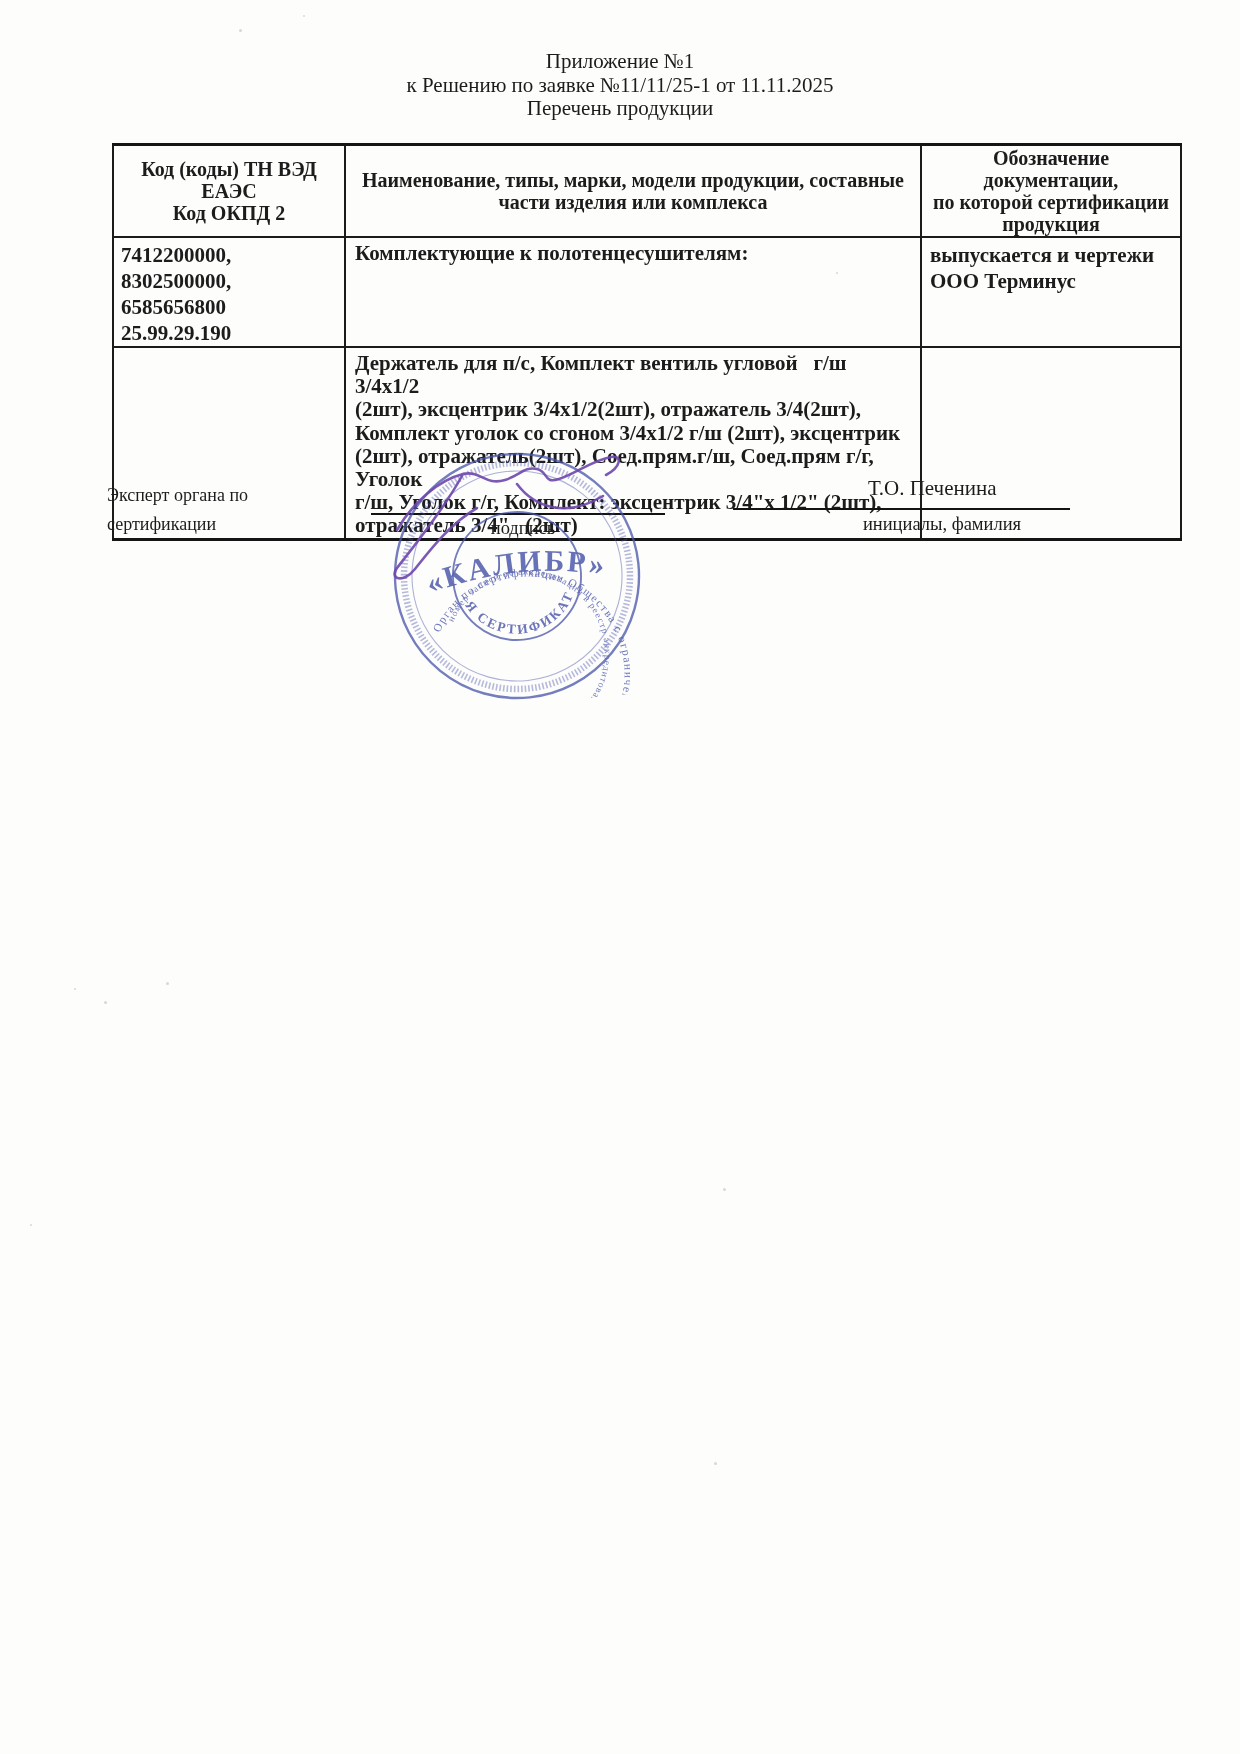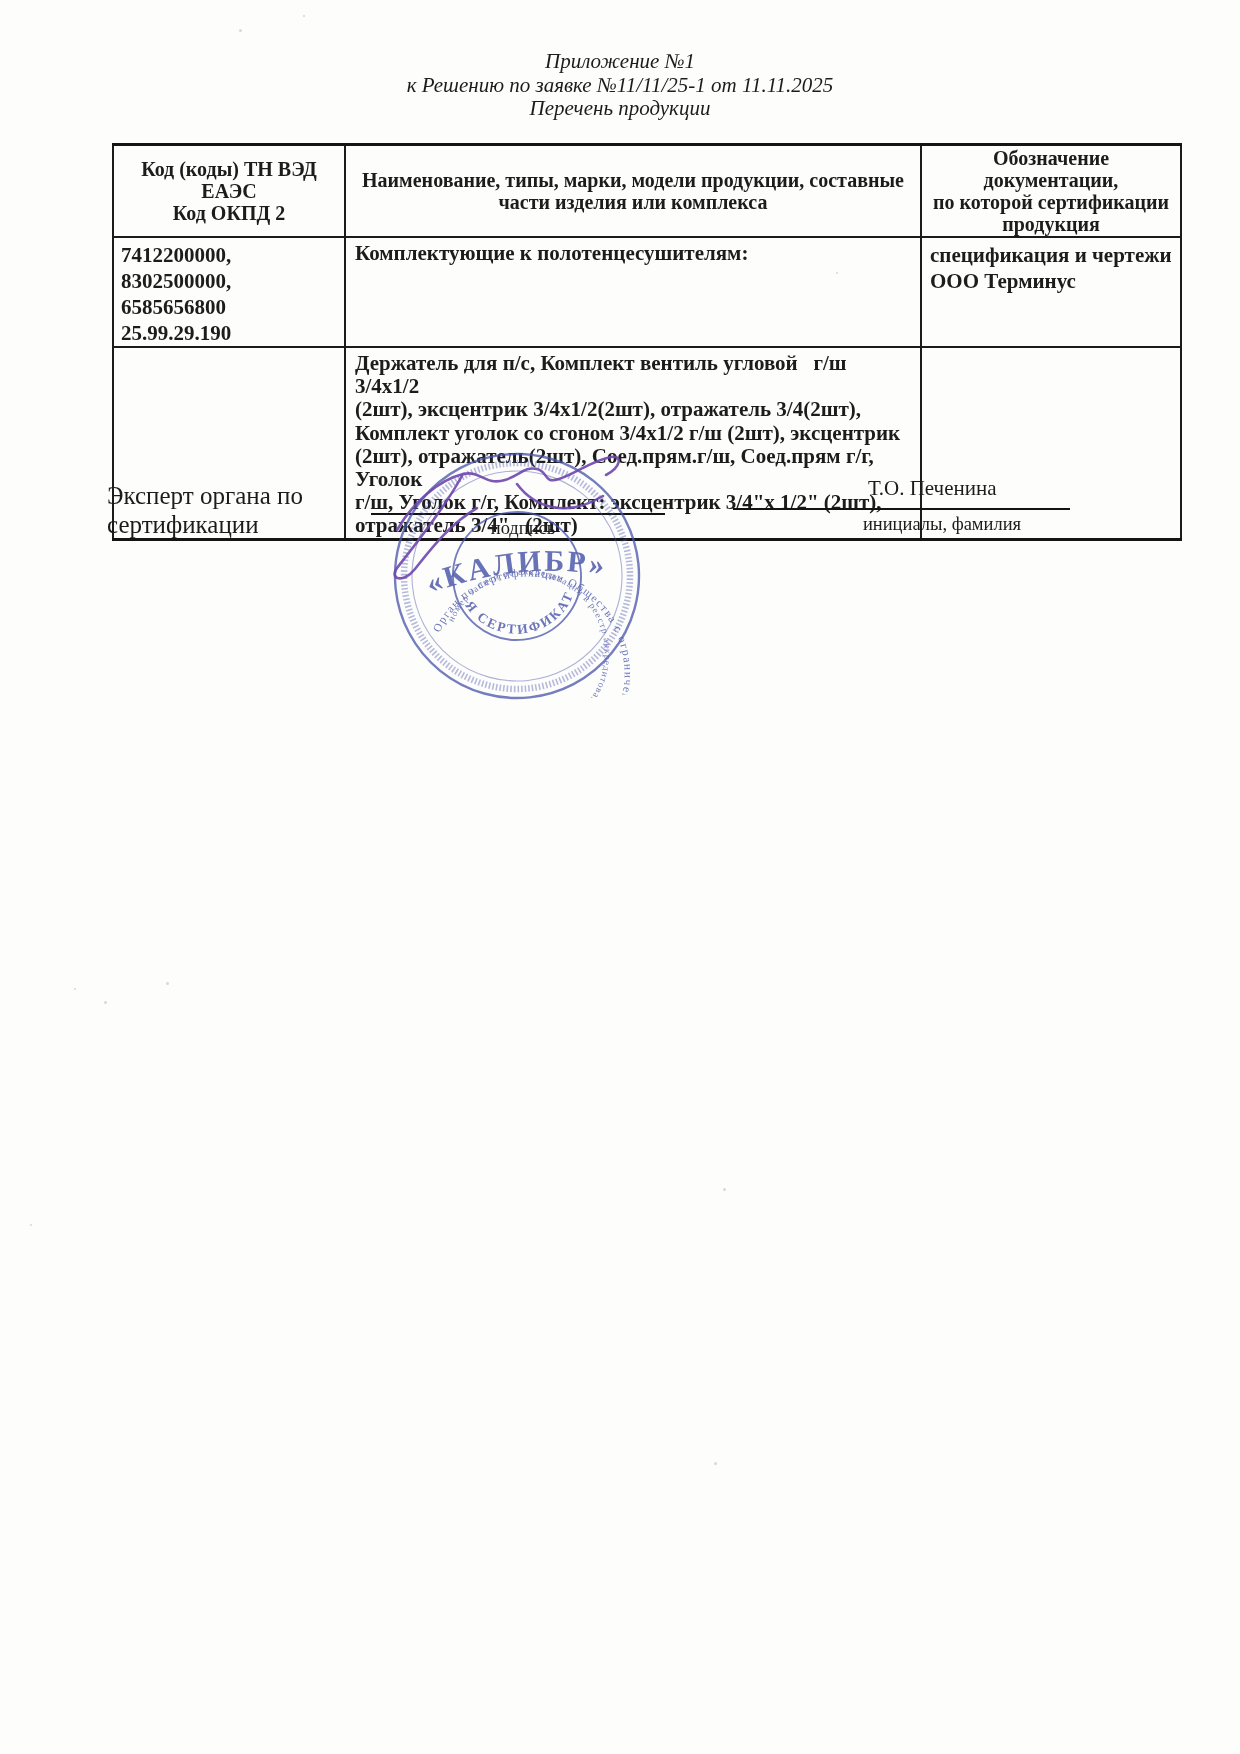--- a/index.html
+++ b/index.html
@@ -4,21 +4,21 @@
 <style>
   html,body { margin:0; padding:0; background:#e8e8e8; }
   .page {
     position:relative; width:1240px; height:1754px; margin:0 auto;
     background:#fdfdfc; overflow:hidden;
     font-family:"Liberation Serif", serif; color:#1c1c1c;
   }
   
   .title-block { position:absolute; top:50px; left:0; width:100%; text-align:center;
                  font-size:21px; line-height:23.5px; }
-  .title-block div { white-space:pre-wrap;font-style:italic; }
+  .title-block div { white-space:pre-wrap; }
 
   
   table.products {
     position:absolute; left:112px; top:143px; width:1068px;
     border-collapse:collapse; table-layout:fixed;
     font-size:21px;
   }
   table.products col.c1 { width:232px; }
   table.products col.c2 { width:576px; }
   table.products col.c3 { width:260px; }
@@ -32,21 +32,21 @@
   }
   table.products tr.r1 td { height:93px; }
   table.products tr.r2 td { height:137px; border-bottom:3px solid #151515; }
   td.codes { padding:4px 4px 0 7px; line-height:26px; }
   td.name  { padding:4px 4px 0 9px; line-height:23.2px; }
   td.docs  { padding:4px 4px 0 8px; line-height:26px; }
   .cell-line { white-space:pre-wrap; }
 
   
   .abs { position:absolute; }
-  .sig-left   { left:107px; top:481px; font-size:25px; line-height:29px; }
+  .sig-left   { left:107px; top:481px; font-size:18px; line-height:29px; }
   .line-left  { left:371px; top:513px; width:294px; border-top:2px solid #131313; }
   .cap-sign   { left:458px; top:518px; width:130px; text-align:center; font-size:18.5px; }
   .sig-name   { left:868px; top:476px; font-size:21px; }
   .line-right { left:733px; top:508px; width:337px; border-top:2px solid #131313; }
   .cap-name   { left:817px; top:514px; width:250px; text-align:center; font-size:18.5px; }
 
   
   .stamp-wrap { left:388px; top:447px; width:258px; height:258px;
                 transform:rotate(-6deg); opacity:.88; }
   .autograph  { left:365px; top:438px; width:310px; height:160px; }
@@ -91,21 +91,21 @@
     <tr class="r1">
       <td class="codes">
         <div class="cell-line">7412200000,</div>
         <div class="cell-line">8302500000, 6585656800</div>
         <div class="cell-line">25.99.29.190</div>
       </td>
       <td class="name">
         <div class="cell-line">Комплектующие к полотенцесушителям:</div>
       </td>
       <td class="docs">
-        <div class="cell-line">спецификация и чертежи</div>
+        <div class="cell-line">выпускается и чертежи</div>
         <div class="cell-line">ООО Терминус</div>
       </td>
     </tr>
     <tr class="r2">
       <td class="codes"></td>
       <td class="name">
         <div class="cell-line">Держатель для п/с, Комплект вентиль угловой   г/ш   3/4х1/2</div>
         <div class="cell-line">(2шт), эксцентрик 3/4х1/2(2шт), отражатель 3/4(2шт),</div>
         <div class="cell-line">Комплект уголок со сгоном 3/4х1/2 г/ш (2шт), эксцентрик</div>
         <div class="cell-line">(2шт), отражатель(2шт), Соед.прям.г/ш, Соед.прям г/г, Уголок</div>

